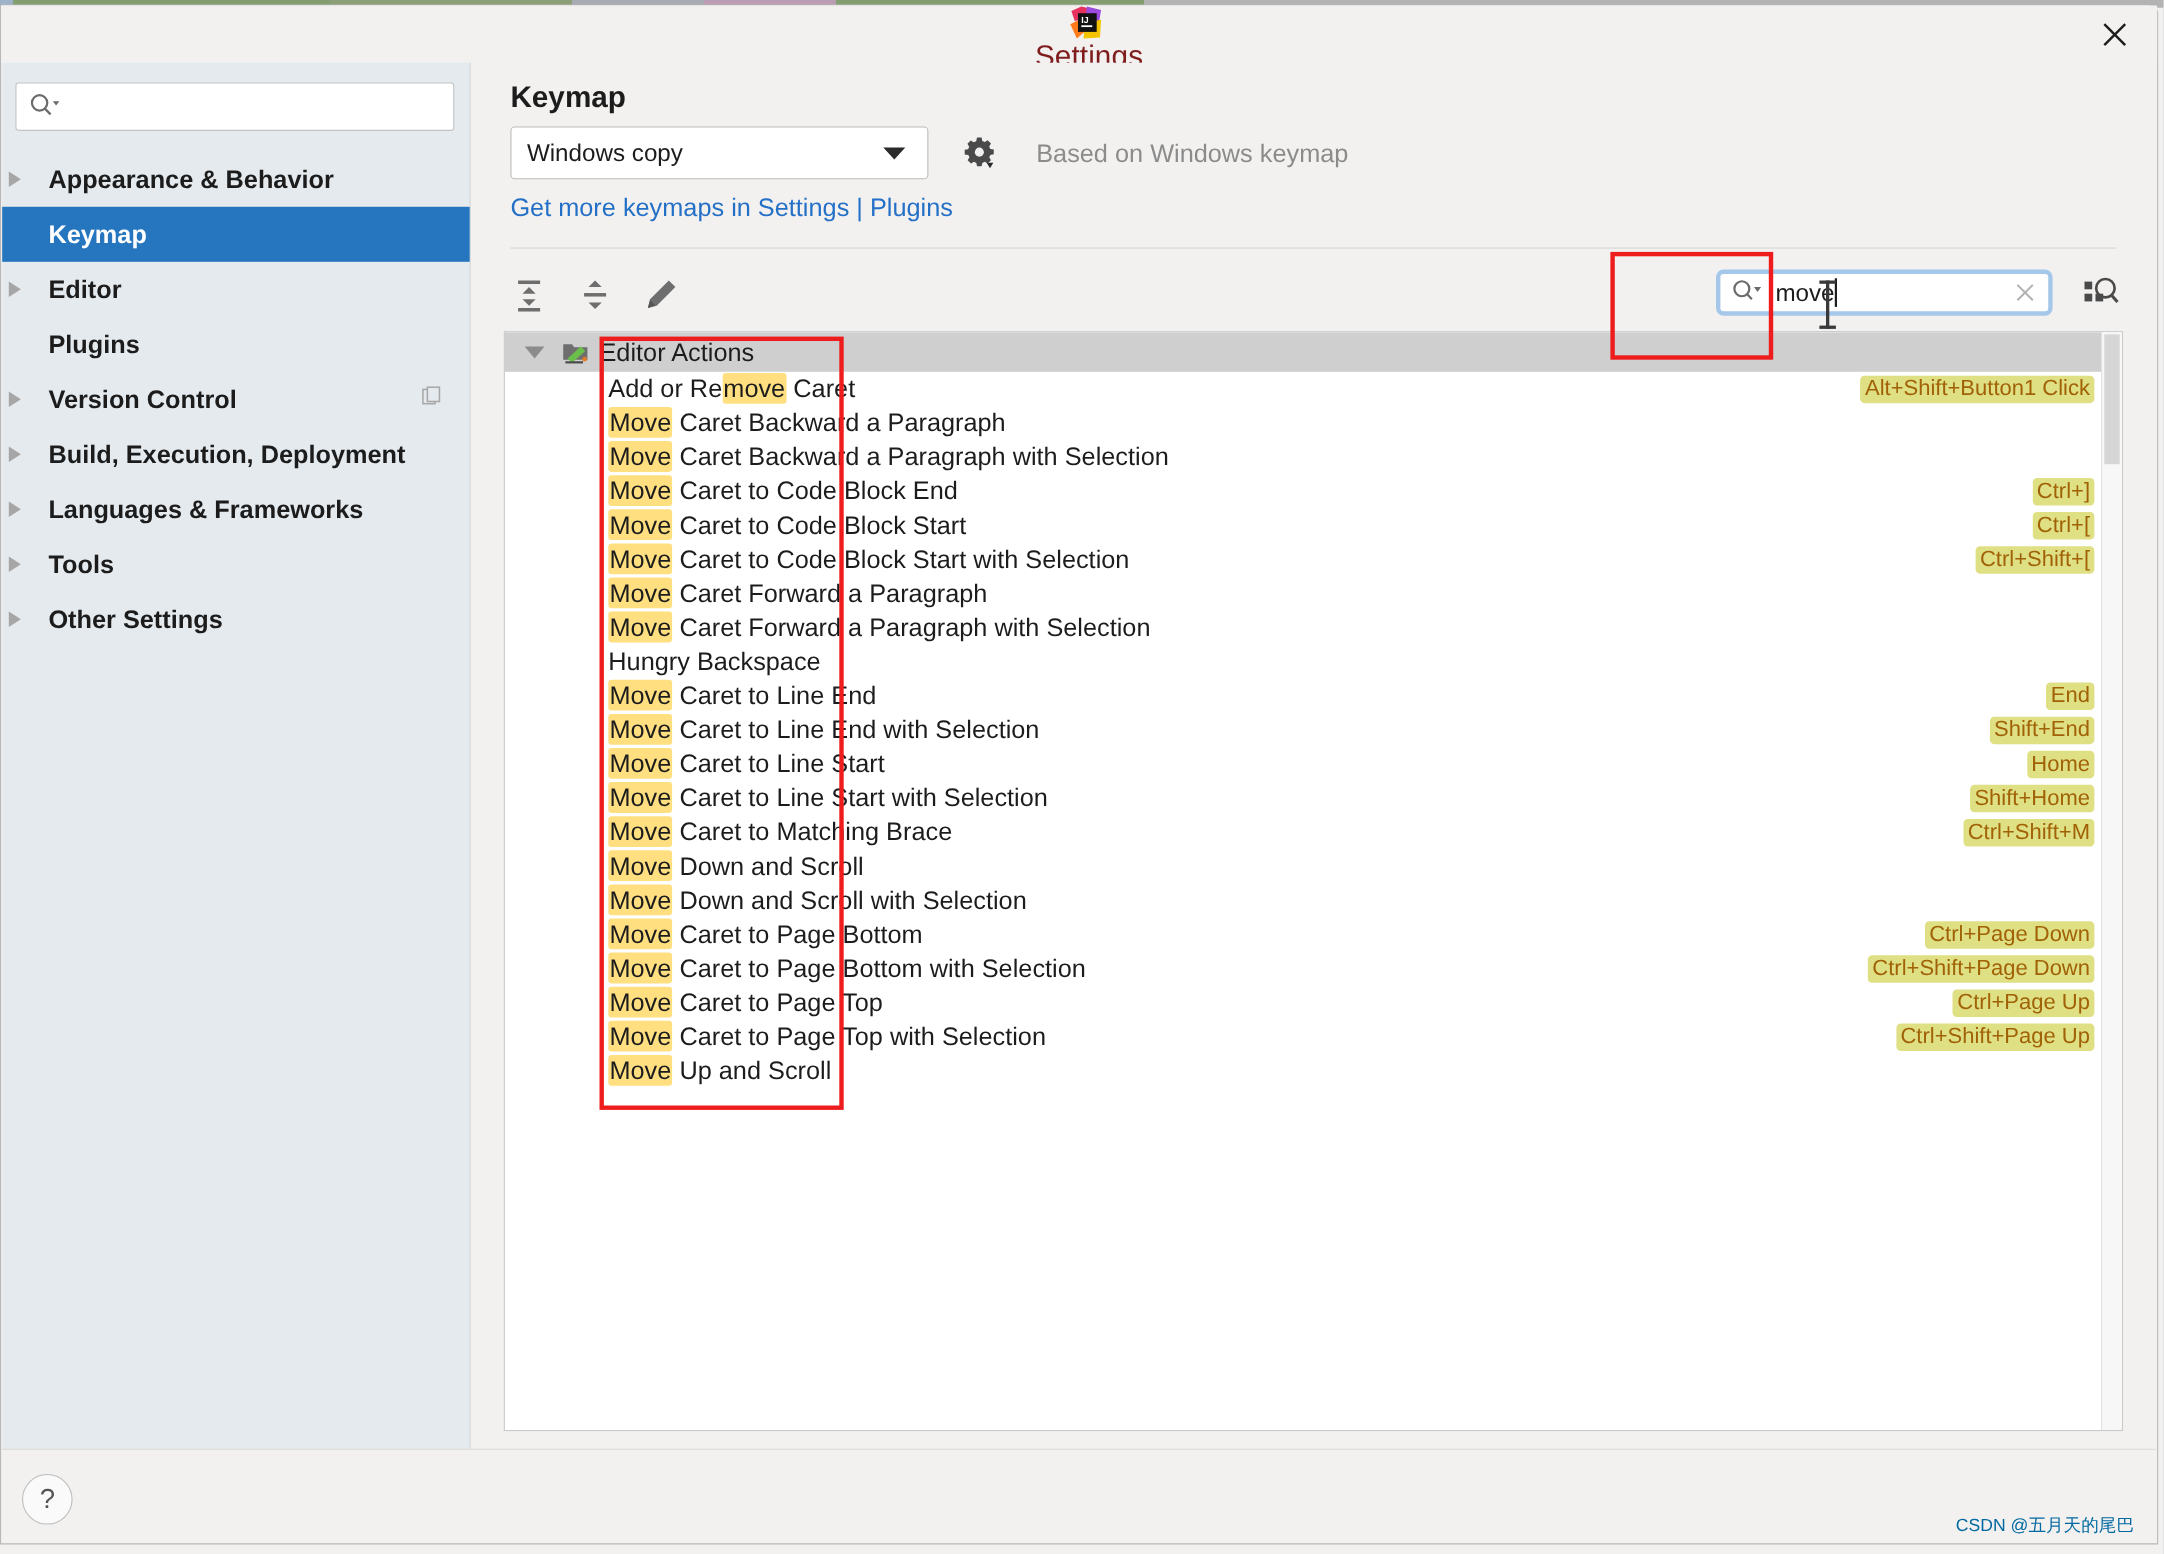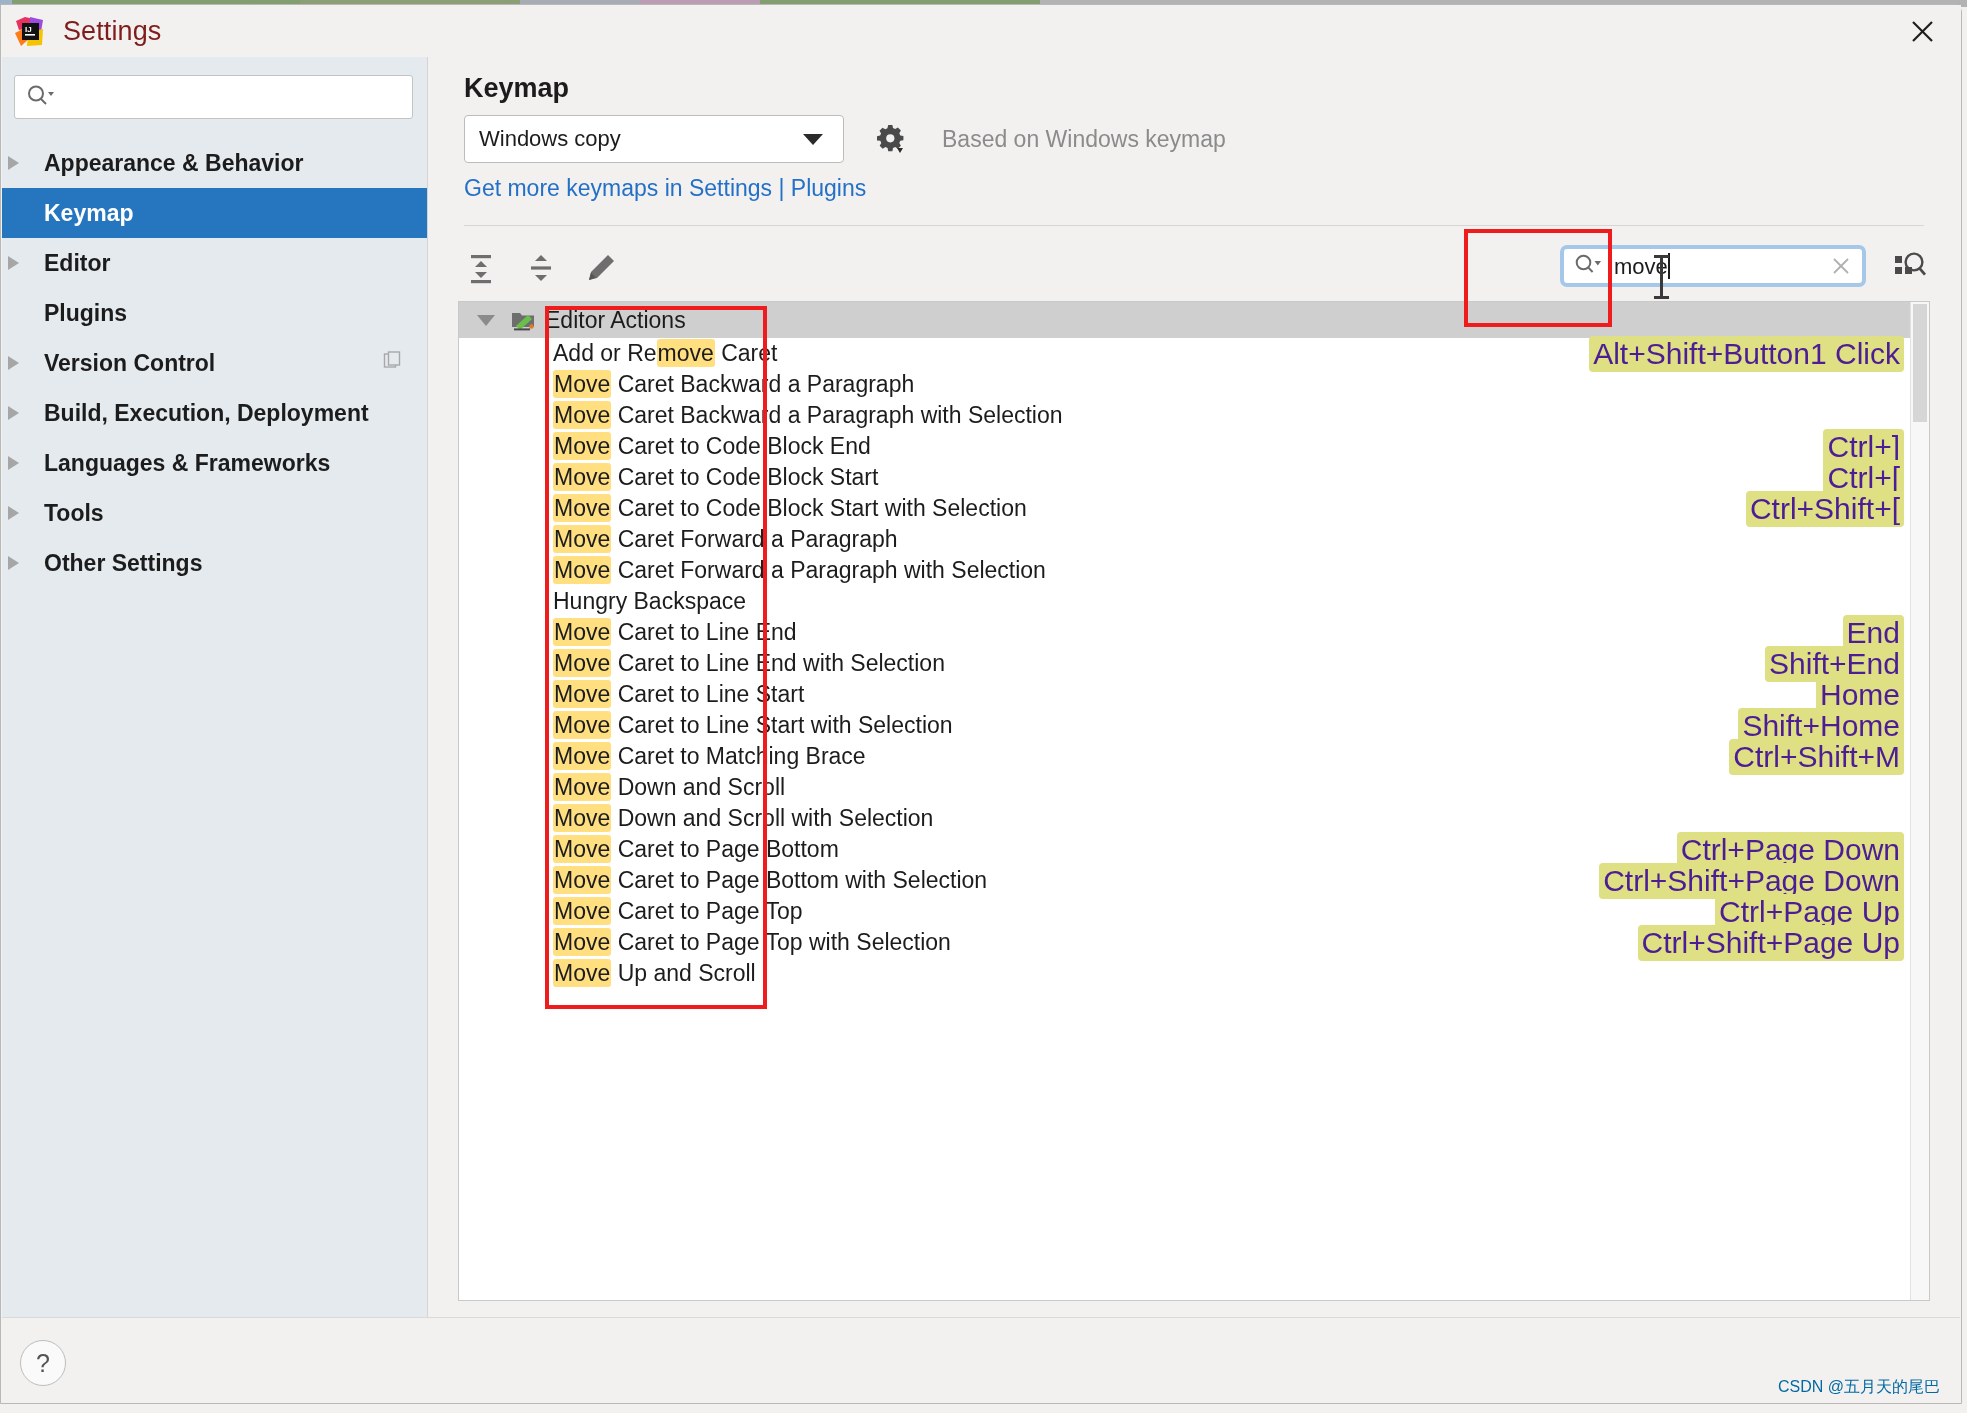--- a/index.html
+++ b/index.html
@@ -43,20 +43,21 @@
 
   
   .titlebar {
     position: absolute;
     left: 0; top: 0;
     width: 100%;
     height: 52px;
     background: #f2f1f0;
     display: flex;
     align-items: center;
+    flex-direction: column;
   }
   .ij-logo {
     width: 31px; height: 31px;
     margin-left: 13px;
     position: relative;
     flex: 0 0 auto;
   }
   .ij-logo svg { display:block; }
   .title-text {
     margin-left: 18px;
@@ -337,25 +338,25 @@
   .hl {
     background: #ffdf80;
     border-radius: 3px;
     padding: 1px 1px;
   }
   .row .sc {
     position: absolute;
     right: 6px;
     top: 50%;
     transform: translateY(-50%);
-    font-size: 30px;
+    font-size: 20px;
     background: #dfdf84;
     border-radius: 4px;
     padding: 1px 4px;
-    color: #4c1d95;
+    color: #a16207;
   }
 
   
   .vscroll {
     position: absolute;
     right: 0; top: 0; bottom: 0;
     width: 19px;
     background: #f7f7f7;
     border-left: 1px solid #e2e2e2;
     box-sizing: border-box;

